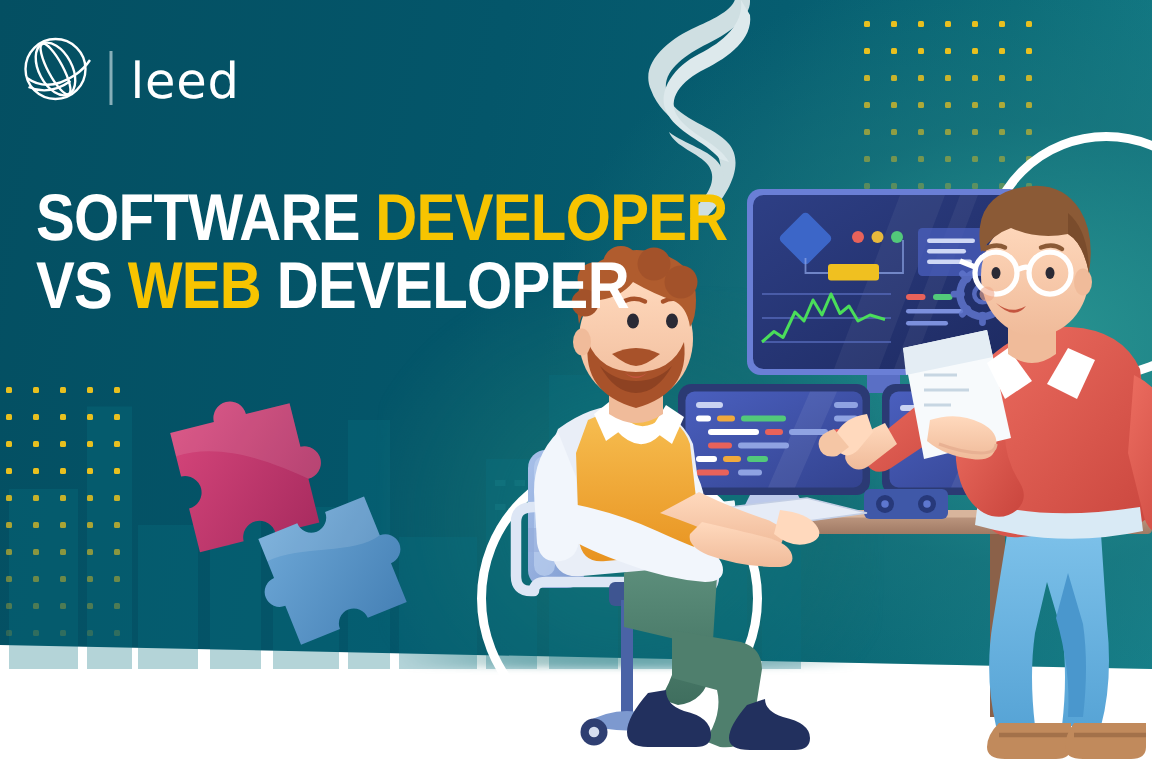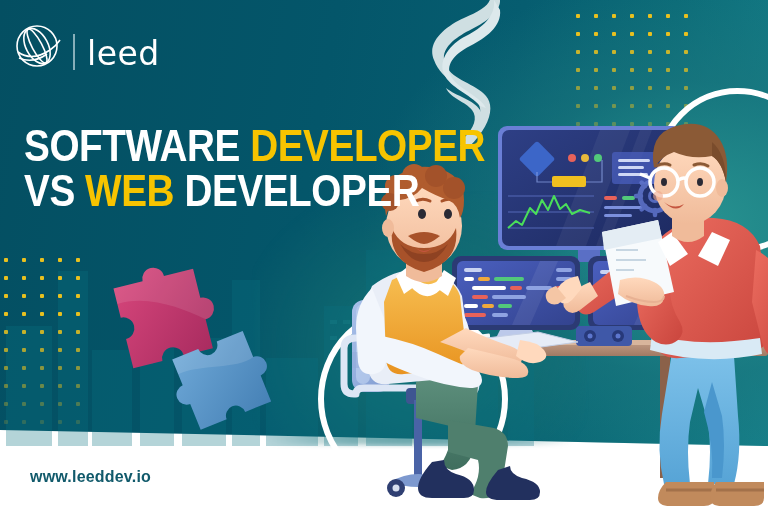--- a/index.html
+++ b/index.html
@@ -556,15 +556,14 @@
 
   <div class="headline">
     <span class="hl-line">
       <span>SOFTWARE </span><span class="hl-yellow">DEVELOPER</span>
     </span>
     <span class="hl-line">
       <span>VS </span><span class="hl-yellow">WEB</span><span> DEVELOPER</span>
     </span>
   </div>
 
-  <div class="footer-url">www.leeddev.io</div>
 
 </div>
 
 </body></html>

